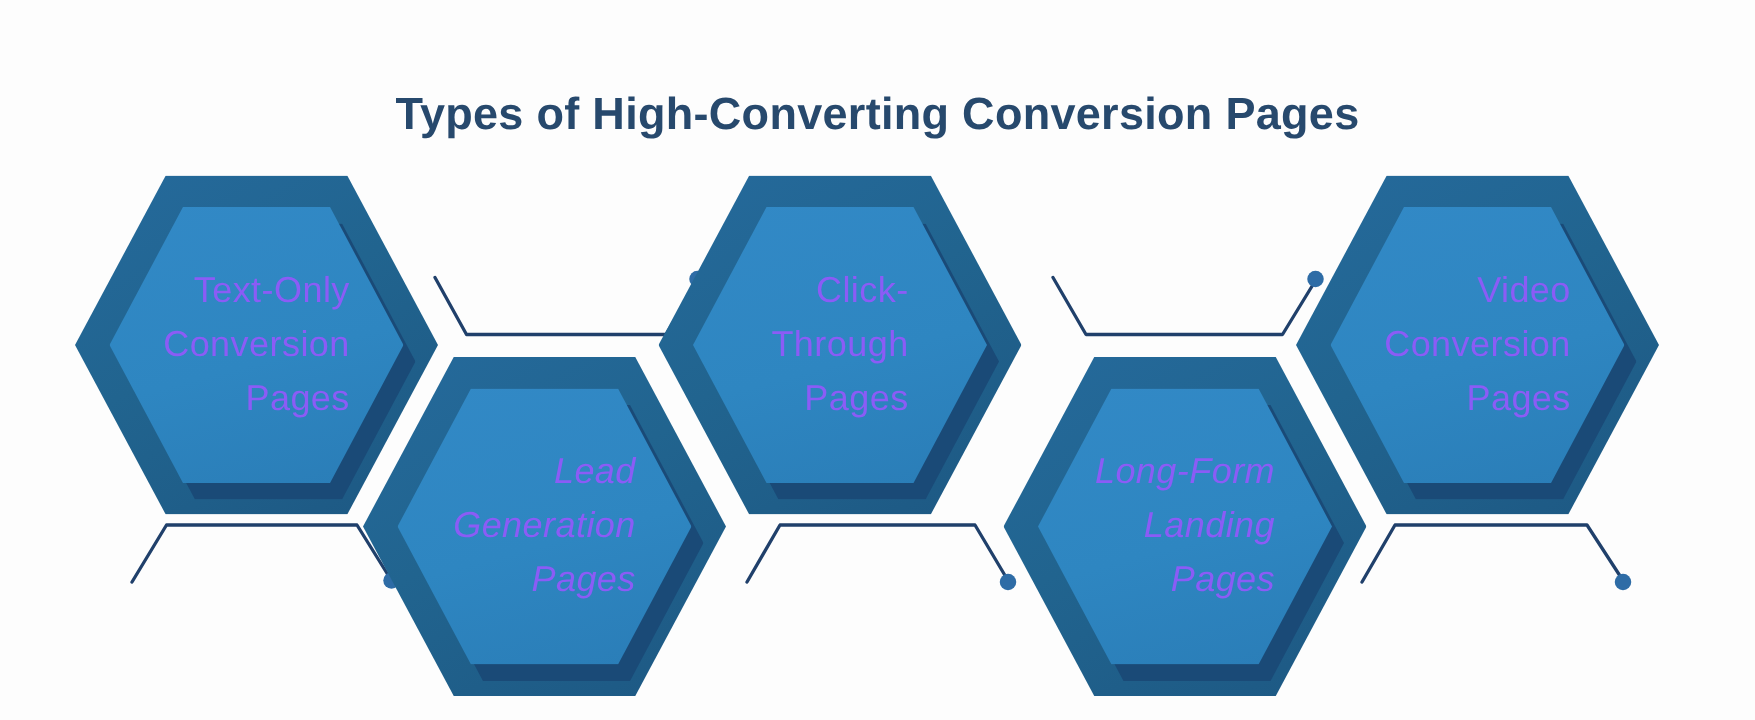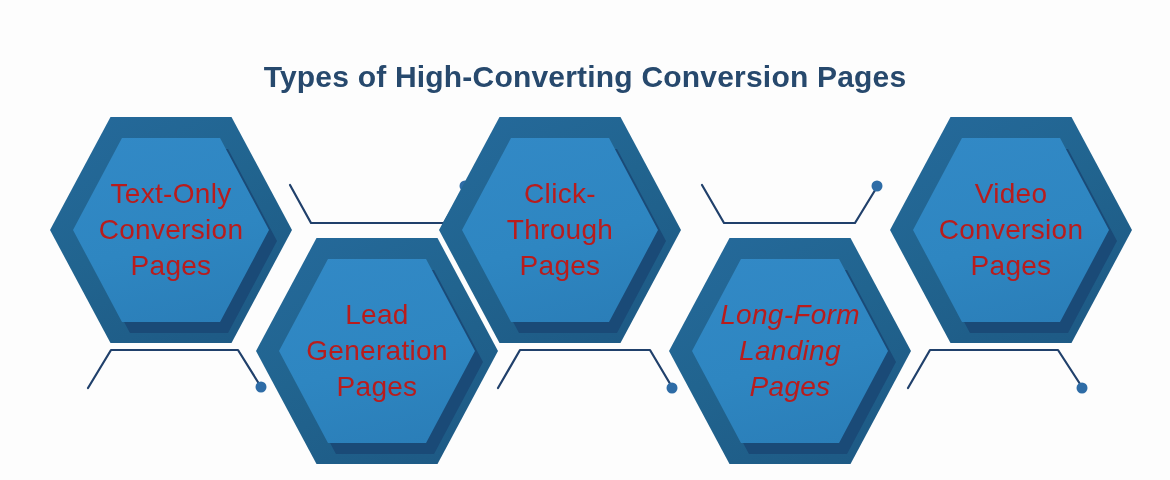--- a/index.html
+++ b/index.html
@@ -70,33 +70,33 @@
     height: 184px;
     clip-path: polygon(25% 0%, 75% 0%, 100% 50%, 75% 100%, 25% 100%, 0% 50%);
     background: linear-gradient(165deg, #3289c6 0%, #2e86c1 55%, #2a7db7 100%);
   }
   .hex-label {
     position: absolute;
     inset: 0;
     display: flex;
     align-items: center;
     justify-content: center;
-    text-align: center;
+    text-align: right;
     white-space: pre-line;
-    color: #b91c1c;
-    font-size: 28px;
+    color: #8b5cf6;
+    font-size: 24px;
     line-height: 36px;
     font-weight: 500;
     letter-spacing: 0.3px;
   }
   .hex-1 { left: 50px;  top: 117px; }
-  .hex-2 { left: 256px; top: 238px; }
+  .hex-2 { left: 242px; top: 238px; font-style: italic; }
   .hex-3 { left: 439px; top: 117px; }
   .hex-4 { left: 669px; top: 238px; font-style: italic; }
-  .hex-5 { left: 890px; top: 117px; }
+  .hex-5 { left: 864px; top: 117px; }
 </style>
 </head>
 <body>
 
 <div class="stage">
 
   <h1 class="title">Types of High-Converting Conversion Pages</h1>
 
   <svg class="connectors" viewBox="0 0 1170 480" xmlns="http://www.w3.org/2000/svg">
     <polyline points="290,185 311,223 444,223 465,187"></polyline>

